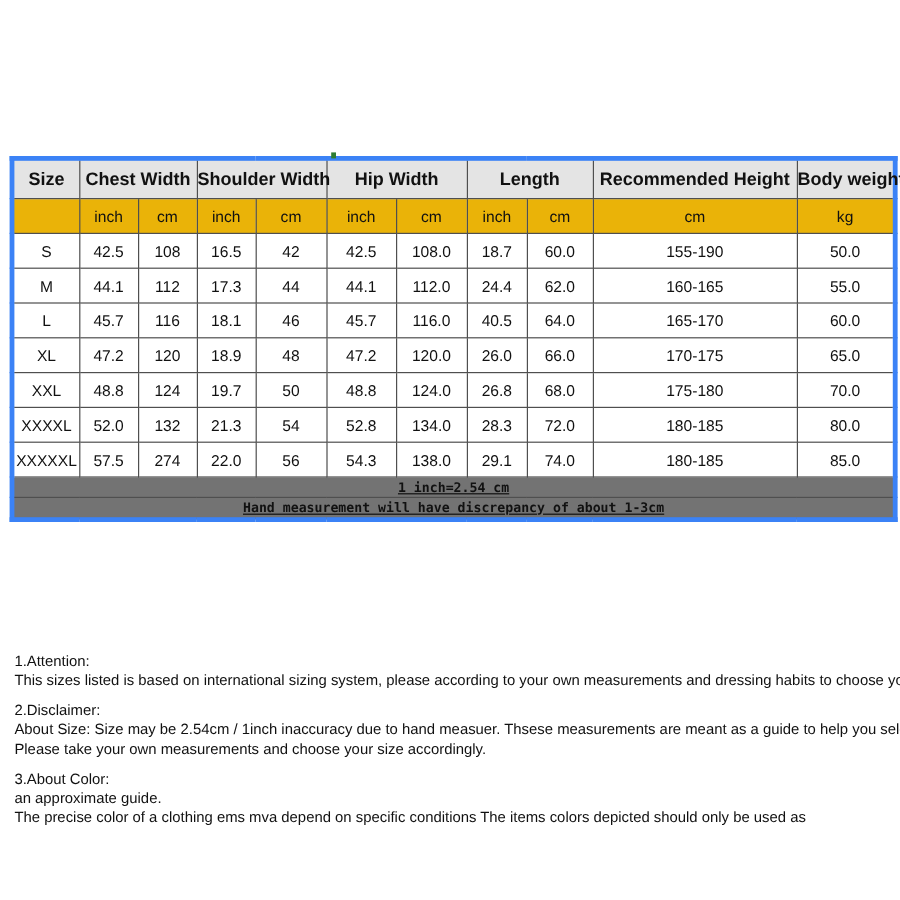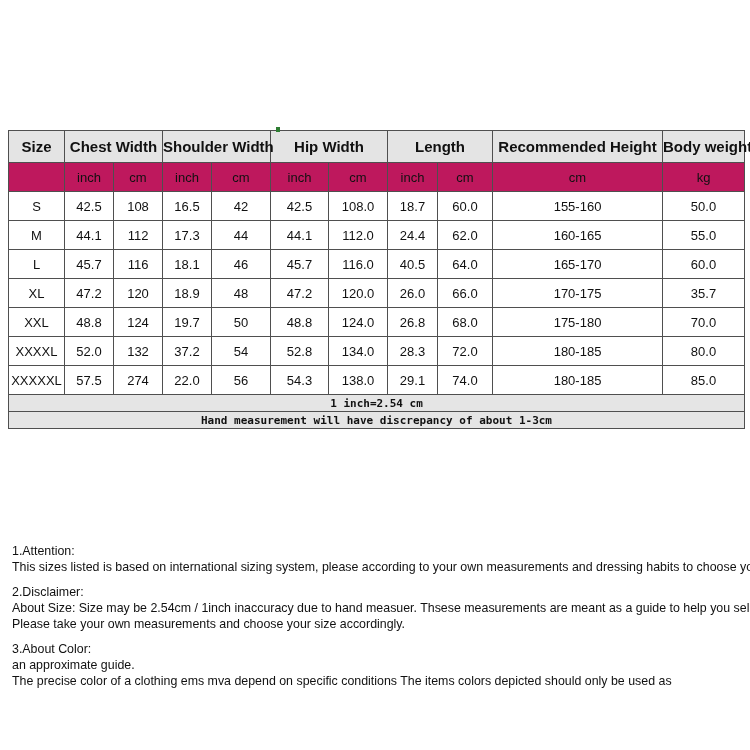--- a/index.html
+++ b/index.html
@@ -28,47 +28,48 @@
     border-collapse: collapse;
     table-layout: fixed;
   }
   .size-table th, .size-table td {
     border: 1px solid #4f4f4f;
     text-align: center;
     vertical-align: middle;
     padding: 0;
     overflow: visible;
   }
-  .size-table { border: 1px solid #3b82f6; }
+  .size-table { border: 4px solid #3b82f6; }
   .group-row th {
     height: 31px;
     background: #e4e4e4;
     font-size: 15px;
     font-weight: bold;
     white-space: nowrap;
   }
   .units-row th {
     height: 28px;
-    background: #be185d;
+    background: #eab308;
     font-size: 13px;
     font-weight: normal;
     margin-top: 28px;
   }
   tbody td {
     height: 28px;
     background: #ffffff;
     font-size: 13px;
   }
   .footnote-cell {
     height: 16px;
-    background: #e5e5e5;
+    background: #737373;
     font-family: "DejaVu Sans Mono", monospace;
     font-weight: bold;
     font-size: 11px;
     letter-spacing: 0px;
+    text-decoration: underline;
   }
   .green-marker {
     position: absolute;
     left: 276px;
     top: 127px;
     width: 4px;
     height: 5px;
     background: #2e7d32;
     z-index: 2;
   }
@@ -132,21 +133,21 @@
         <tr>
     <td>S</td>
     <td>42.5</td>
     <td>108</td>
     <td>16.5</td>
     <td>42</td>
     <td>42.5</td>
     <td>108.0</td>
     <td>18.7</td>
     <td>60.0</td>
-    <td>155-160</td>
+    <td>155-190</td>
     <td>50.0</td>
   </tr>
         <tr>
     <td>M</td>
     <td>44.1</td>
     <td>112</td>
     <td>17.3</td>
     <td>44</td>
     <td>44.1</td>
     <td>112.0</td>
@@ -172,40 +173,40 @@
     <td>XL</td>
     <td>47.2</td>
     <td>120</td>
     <td>18.9</td>
     <td>48</td>
     <td>47.2</td>
     <td>120.0</td>
     <td>26.0</td>
     <td>66.0</td>
     <td>170-175</td>
-    <td>35.7</td>
+    <td>65.0</td>
   </tr>
         <tr>
     <td>XXL</td>
     <td>48.8</td>
     <td>124</td>
     <td>19.7</td>
     <td>50</td>
     <td>48.8</td>
     <td>124.0</td>
     <td>26.8</td>
     <td>68.0</td>
     <td>175-180</td>
     <td>70.0</td>
   </tr>
         <tr>
     <td>XXXXL</td>
     <td>52.0</td>
     <td>132</td>
-    <td>37.2</td>
+    <td>21.3</td>
     <td>54</td>
     <td>52.8</td>
     <td>134.0</td>
     <td>28.3</td>
     <td>72.0</td>
     <td>180-185</td>
     <td>80.0</td>
   </tr>
         <tr>
     <td>XXXXXL</td>

